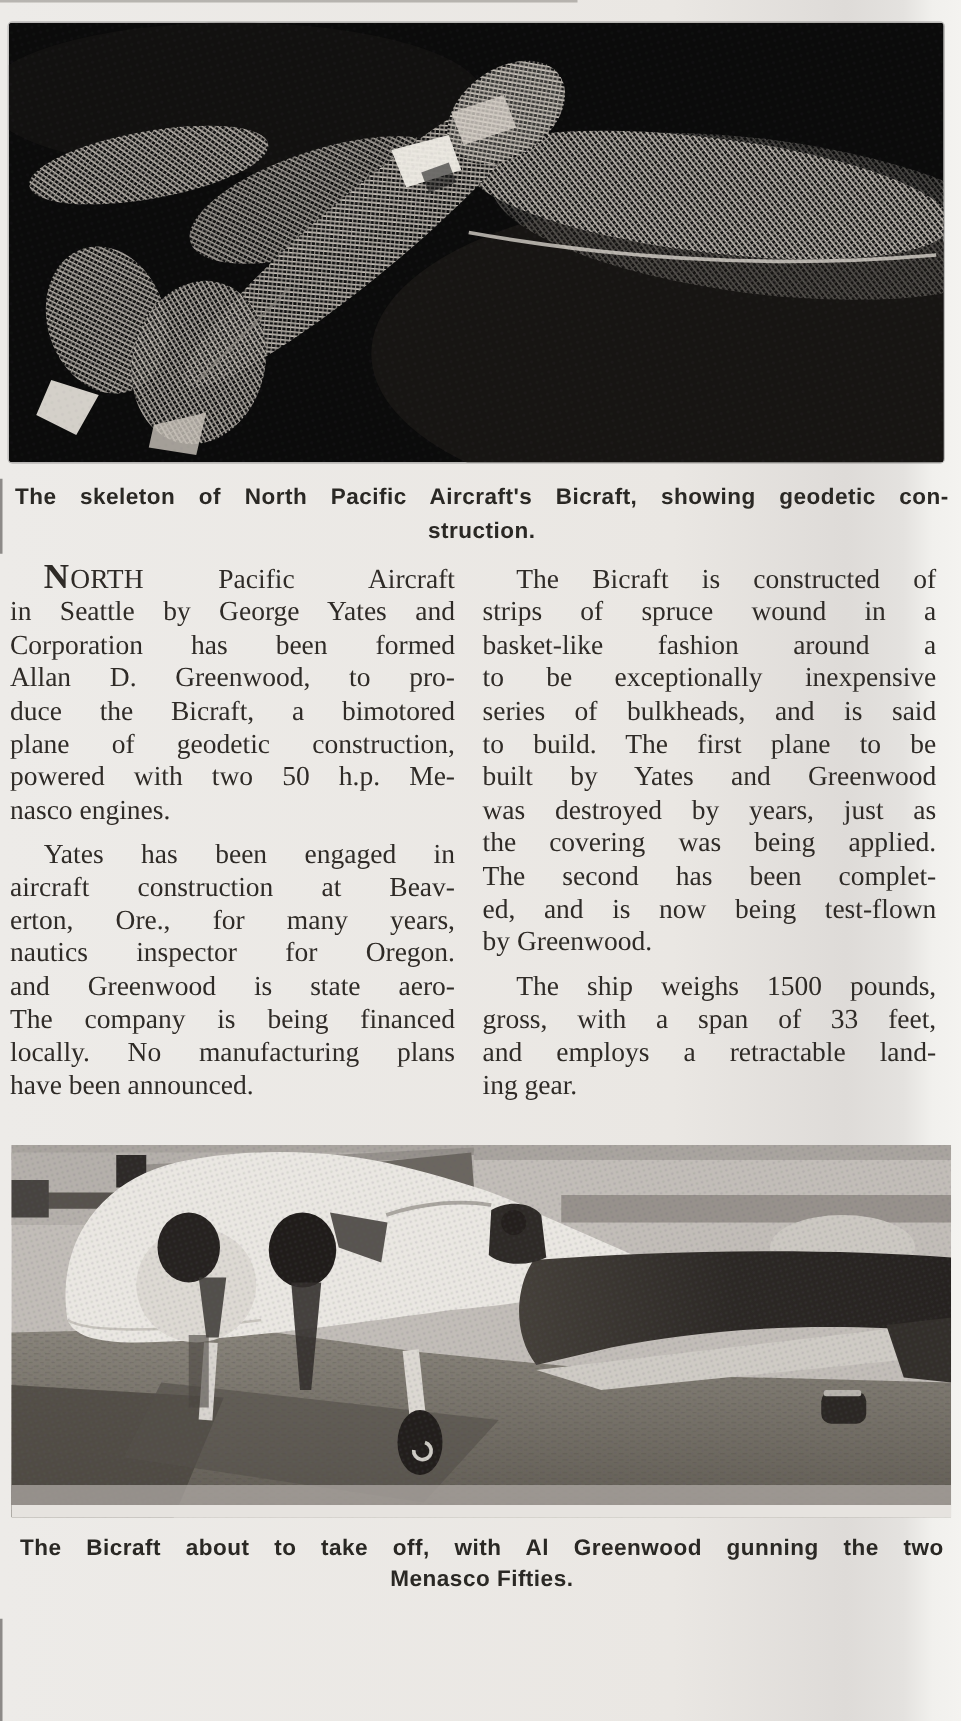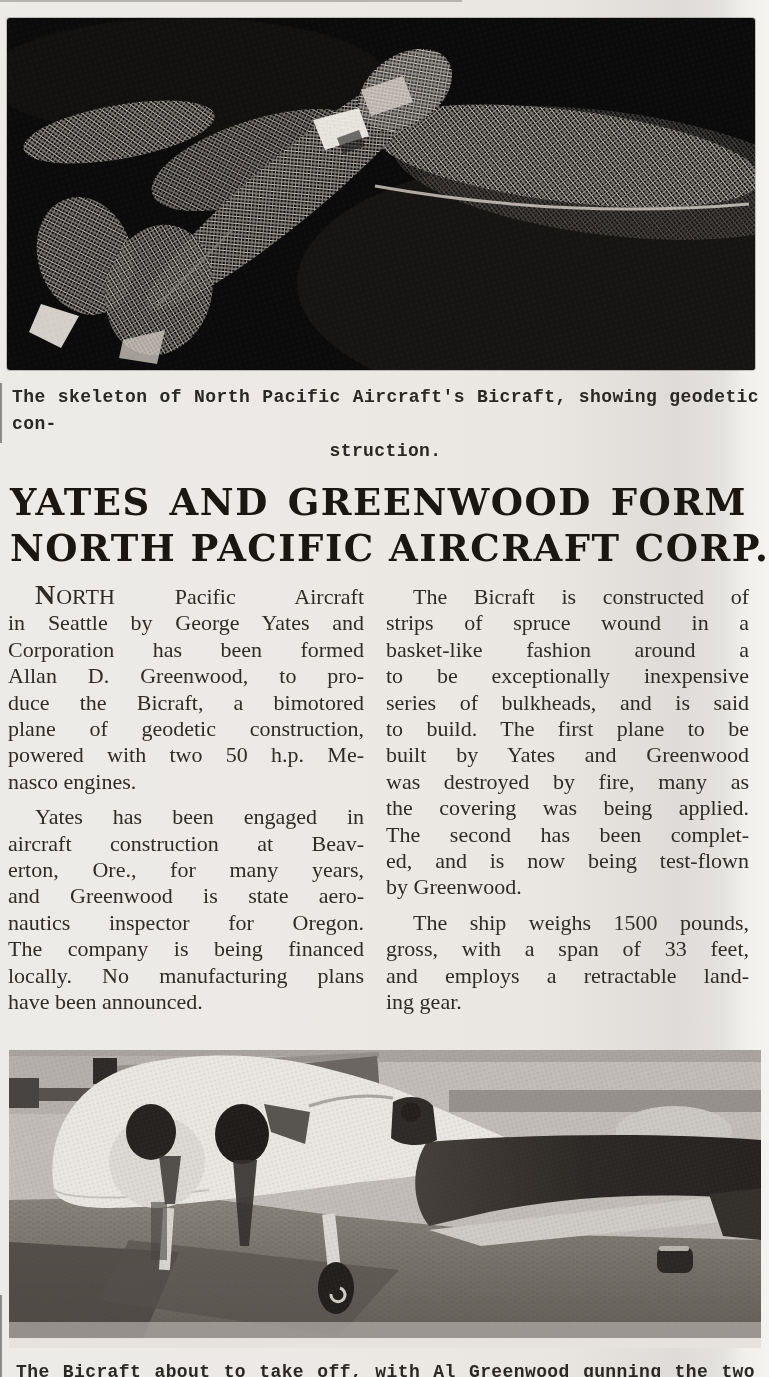--- a/index.html
+++ b/index.html
@@ -12,21 +12,21 @@
   .page-topline{position:absolute;top:0;left:0;width:462px;height:2px;background:#8a8782;opacity:.55;}
   .left-tick{position:absolute;left:0;width:2px;background:#4c4a47;opacity:.6;}
   .t1{top:383px;height:60px;}
   .t2{top:1295px;height:82px;}
 
   figure{margin:0;padding:0;}
   .photo1{margin:18px 7px 0 7px;width:748px;height:352px;border-radius:3px;overflow:hidden;box-shadow:0 0 0 1px rgba(40,40,40,.25);}
   .photo2{margin:34px 8px 0 9px;width:752px;height:298px;overflow:hidden;}
   .photo1 svg,.photo2 svg{display:block;}
 
-  .cap{color:#2a2824;font-family:Liberation Mono, monospace;font-weight:bold;font-size:18px;line-height:27px;letter-spacing:.4px;}
+  .cap{color:#2a2824;font-family:Liberation Sans, sans-serif;font-weight:bold;font-size:18px;line-height:27px;letter-spacing:.4px;}
   .cap1{margin:14px 10px 0 12px;}
   .cap2{margin:12px 14px 0 16px;line-height:25px;}
   .cap-line{text-align:justify;}
   .cap-line.j{text-align-last:justify;}
   .cap-line.center{text-align-last:center;}
 
   .headline{margin:14px 22px 0 10px;color:#1a1611;font-family:"DejaVu Serif",serif;font-weight:bold;font-size:37px;line-height:46px;letter-spacing:1.5px;}
   .hl{text-align:justify;text-align-last:justify;white-space:nowrap;}
 
   .columns{display:flex;margin:10px 20px 0 8px;align-items:flex-end;}
@@ -89,61 +89,57 @@
       <line x1="150" y1="288" x2="225" y2="212" stroke="#8f8a83" stroke-width="2" opacity="0.6"></line>
       <rect width="748" height="352" fill="url(#httop)" opacity="0.18"></rect>
     </svg>
   </figure>
 
   <div class="cap cap1">
     <div class="cap-line j">The skeleton of North Pacific Aircraft's Bicraft, showing geodetic con-</div>
     <div class="cap-line center">struction.</div>
   </div>
 
-  <h1 class="headline">
-    <div class="hl">YATES AND GREENWOOD FORM</div>
-    <div class="hl">NORTH PACIFIC AIRCRAFT CORP.</div>
-  </h1>
 
   <div class="columns">
     <div class="col left">
       <div class="para">
         <div class="line j ind1"><span class="lead">N</span><span>ORTH Pacific Aircraft</span></div>
         <div>
             <div class="line j">in Seattle by George Yates and</div>
             <div class="line j">Corporation has been formed</div>
             <div class="line j">Allan D. Greenwood, to pro-</div>
             <div class="line j">duce the Bicraft, a bimotored</div>
             <div class="line j">plane of geodetic construction,</div>
             <div class="line j">powered with two 50 h.p. Me-</div>
             <div class="line last">nasco engines.</div>
           </div>
       </div>
       <div class="para">
           <div class="line j ind1">Yates has been engaged in</div>
           <div class="line j">aircraft construction at Beav-</div>
           <div class="line j">erton, Ore., for many years,</div>
+          <div class="line j">nautics inspector for Oregon.</div>
           <div class="line j">and Greenwood is state aero-</div>
-          <div class="line j">nautics inspector for Oregon.</div>
           <div class="line j">The company is being financed</div>
           <div class="line j">locally. No manufacturing plans</div>
           <div class="line last">have been announced.</div>
         </div>
     </div>
     <div class="divider"></div>
     <div class="col right">
       <div class="para">
           <div class="line j ind1">The Bicraft is constructed of</div>
           <div class="line j">strips of spruce wound in a</div>
           <div class="line j">basket-like fashion around a</div>
           <div class="line j">to be exceptionally inexpensive</div>
           <div class="line j">series of bulkheads, and is said</div>
           <div class="line j">to build. The first plane to be</div>
           <div class="line j">built by Yates and Greenwood</div>
-          <div class="line j">was destroyed by fire, many as</div>
+          <div class="line j">was destroyed by years, just as</div>
           <div class="line j">the covering was being applied.</div>
           <div class="line j">The second has been complet-</div>
           <div class="line j">ed, and is now being test-flown</div>
           <div class="line last">by Greenwood.</div>
         </div>
       <div class="para">
           <div class="line j ind1">The ship weighs 1500 pounds,</div>
           <div class="line j">gross, with a span of 33 feet,</div>
           <div class="line j">and employs a retractable land-</div>
           <div class="line last">ing gear.</div>

